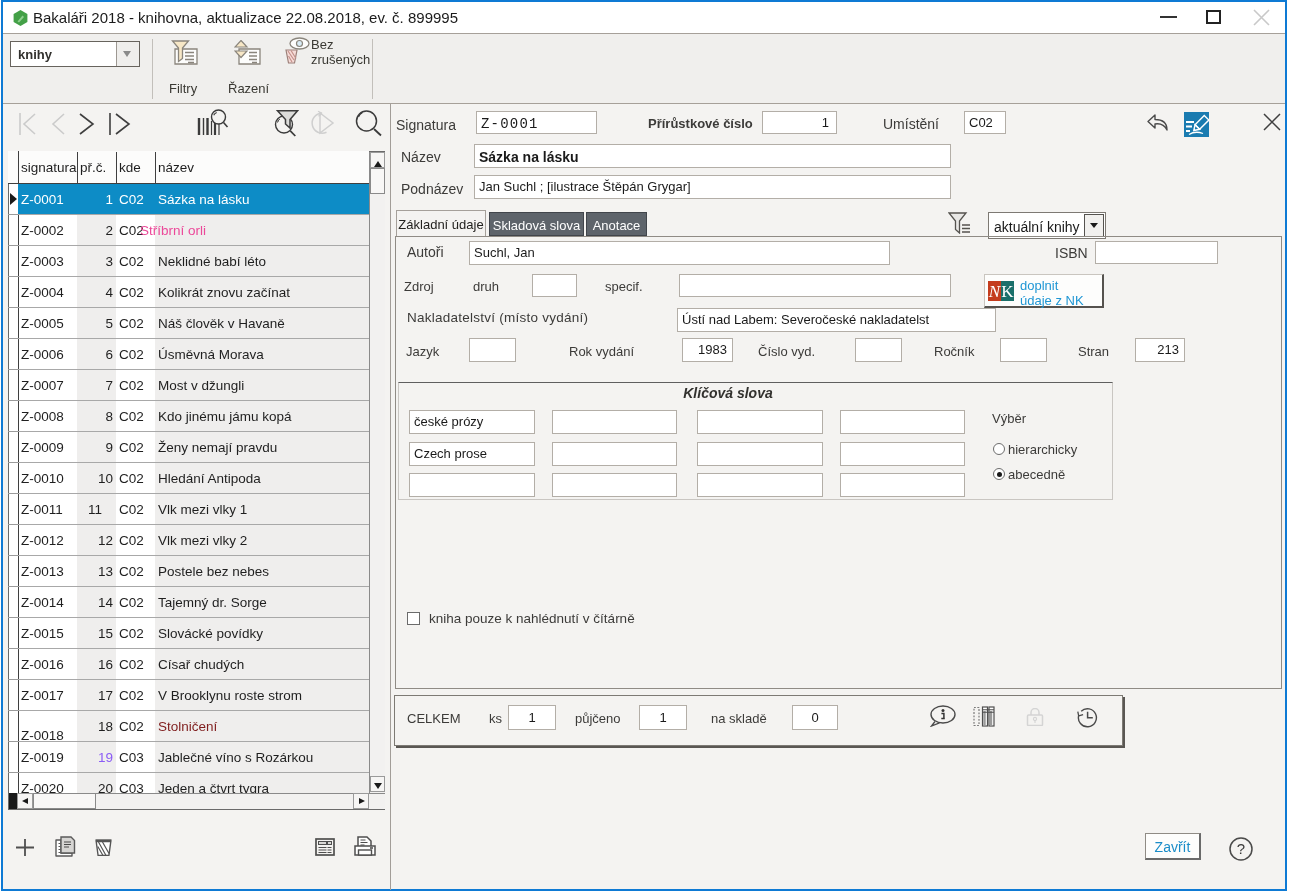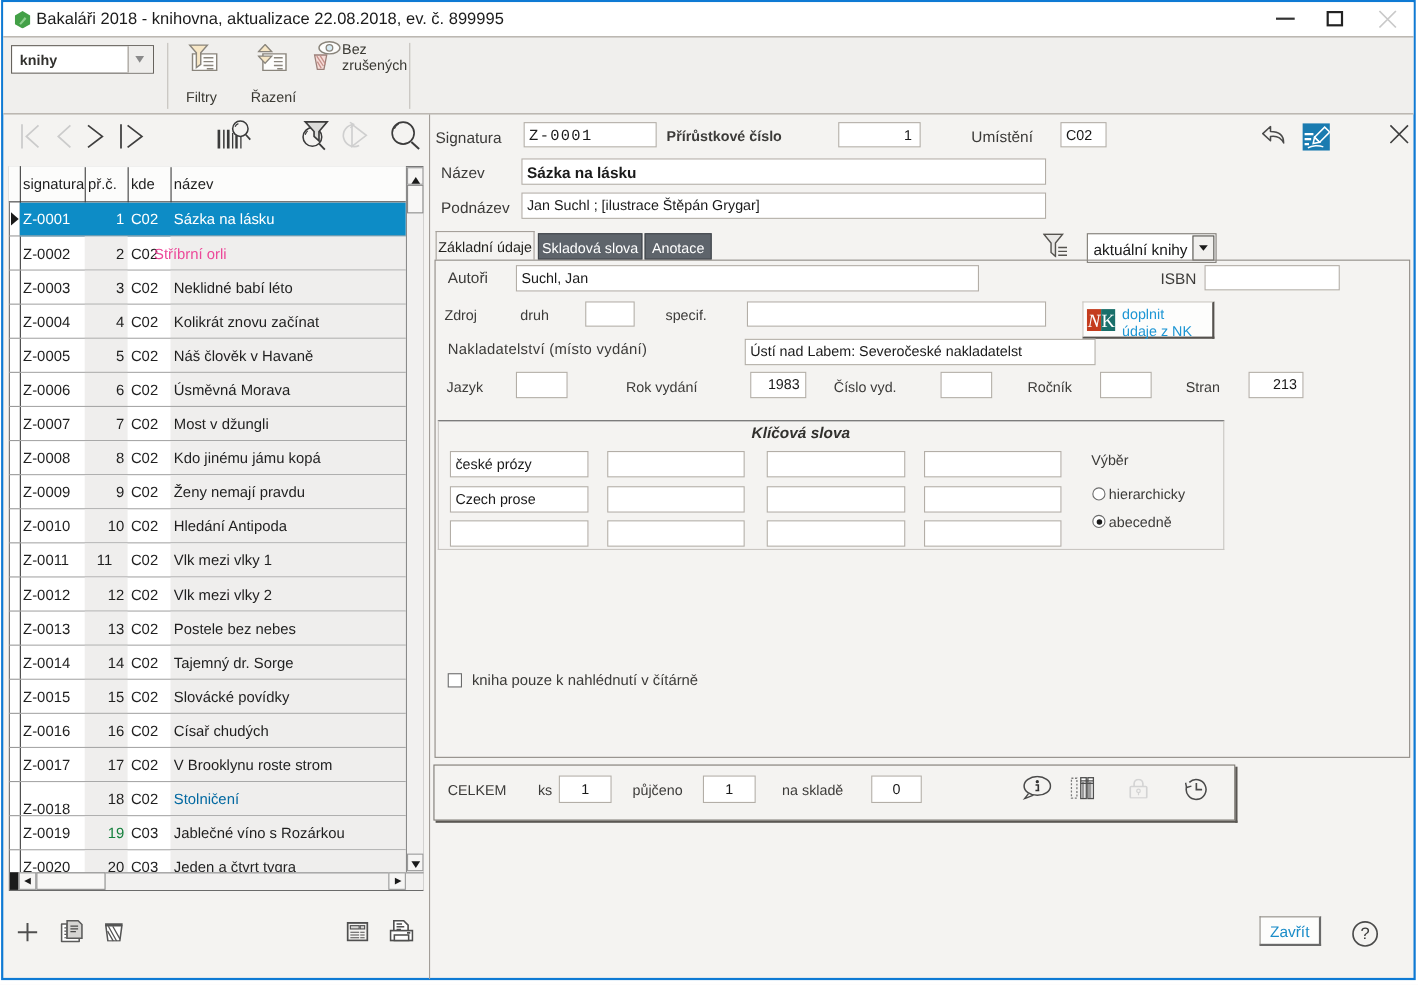--- a/index.html
+++ b/index.html
@@ -251,27 +251,27 @@
 <div class="abs rtxt" style="left:77px;top:688px;width:36px;text-align:right;color:#1f1f1f">17</div>
 <div class="abs rtxt" style="left:119px;top:688px;color:#1f1f1f">C02</div>
 <div class="abs rtxt" style="left:158px;top:688px;color:#1f1f1f">V Brooklynu roste strom</div>
 <div class="abs" style="left:8px;top:710px;width:10px;height:1px;background:#9a9a9a"></div>
 <div class="abs" style="left:77px;top:711px;width:39px;height:31px;background:#efeeed"></div>
 <div class="abs" style="left:155px;top:711px;width:214px;height:31px;background:#efeeed"></div>
 <div class="abs" style="left:18px;top:741px;width:351px;height:1px;background:#a8a8a8"></div>
 <div class="abs rtxt" style="left:21px;top:728px;color:#1f1f1f">Z-0018</div>
 <div class="abs rtxt" style="left:77px;top:719px;width:36px;text-align:right;color:#1f1f1f">18</div>
 <div class="abs rtxt" style="left:119px;top:719px;color:#1f1f1f">C02</div>
-<div class="abs rtxt" style="left:158px;top:719px;color:#0369a1">Stolničení</div>
+<div class="abs rtxt" style="left:158px;top:719px;color:#7f1d1d">Stolničení</div>
 <div class="abs" style="left:8px;top:741px;width:10px;height:1px;background:#9a9a9a"></div>
 <div class="abs" style="left:77px;top:742px;width:39px;height:31px;background:#efeeed"></div>
 <div class="abs" style="left:155px;top:742px;width:214px;height:31px;background:#efeeed"></div>
 <div class="abs" style="left:18px;top:772px;width:351px;height:1px;background:#a8a8a8"></div>
 <div class="abs rtxt" style="left:21px;top:750px;color:#1f1f1f">Z-0019</div>
-<div class="abs rtxt" style="left:77px;top:750px;width:36px;text-align:right;color:#15803d">19</div>
+<div class="abs rtxt" style="left:77px;top:750px;width:36px;text-align:right;color:#8b5cf6">19</div>
 <div class="abs rtxt" style="left:119px;top:750px;color:#1f1f1f">C03</div>
 <div class="abs rtxt" style="left:158px;top:750px;color:#1f1f1f">Jablečné víno s Rozárkou</div>
 <div class="abs" style="left:8px;top:772px;width:10px;height:1px;background:#9a9a9a"></div>
 <div class="abs" style="left:77px;top:773px;width:39px;height:31px;background:#efeeed"></div>
 <div class="abs" style="left:155px;top:773px;width:214px;height:31px;background:#efeeed"></div>
 
 <div class="abs rtxt" style="left:21px;top:781px;color:#1f1f1f">Z-0020</div>
 <div class="abs rtxt" style="left:77px;top:781px;width:36px;text-align:right;color:#1f1f1f">20</div>
 <div class="abs rtxt" style="left:119px;top:781px;color:#1f1f1f">C03</div>
 <div class="abs rtxt" style="left:158px;top:781px;color:#1f1f1f">Jeden a čtvrt tygra</div>
@@ -324,21 +324,21 @@
  <path d="M6.5 4 h5 M6.5 6.5 h7 M6.5 9 h4" stroke="#4f4f4f" stroke-width="1.2"></path>
  <rect x="1" y="10" width="20" height="9" fill="#fff" stroke="#4f4f4f" stroke-width="1.5"></rect>
  <rect x="4.5" y="14" width="13" height="5" fill="#fff" stroke="#4f4f4f" stroke-width="1.4"></rect>
  <path d="M16 12 h3" stroke="#4f4f4f" stroke-width="1.6"></path>
 </svg>
 
 <div class="abs" style="left:390px;top:104px;width:1px;height:786px;background:#a29d98"></div>
 
 <div class="lbl" style="left:396px;top:117px">Signatura</div>
 <div class="inp" style="left:476px;top:111px;width:121px;height:23px;font-family:'Liberation Mono',monospace;font-size:14px;letter-spacing:1.2px;padding-top:4px">Z-0001</div>
-<div class="lbl" style="left:606px;top:116px;font-weight:bold;font-size:13px">Přírůstkové číslo</div>
+<div class="lbl" style="left:648px;top:116px;font-weight:bold;font-size:13px">Přírůstkové číslo</div>
 <div class="inp" style="left:762px;top:111px;width:75px;height:23px;text-align:right;padding-right:7px">1</div>
 <div class="lbl" style="left:883px;top:116px;font-weight:normal;font-size:14px">Umístění</div>
 <div class="inp" style="left:964px;top:111px;width:42px;height:23px">C02</div>
 
 <svg class="abs" style="left:1146px;top:114px" width="22" height="17" viewBox="0 0 22 17">
  <path d="M9 1 L2 7.5 L9 14 v-4 c6 -1 9.5 1 12 6 c0 -7 -4 -10.5 -12 -10.5 z" fill="none" stroke="#4a4a4a" stroke-width="1.4" stroke-linejoin="round"></path>
 </svg>
 
 <svg class="abs" style="left:1184px;top:112px" width="25" height="25" viewBox="0 0 25 25">
  <rect width="25" height="25" fill="#1a7bb0"></rect>

